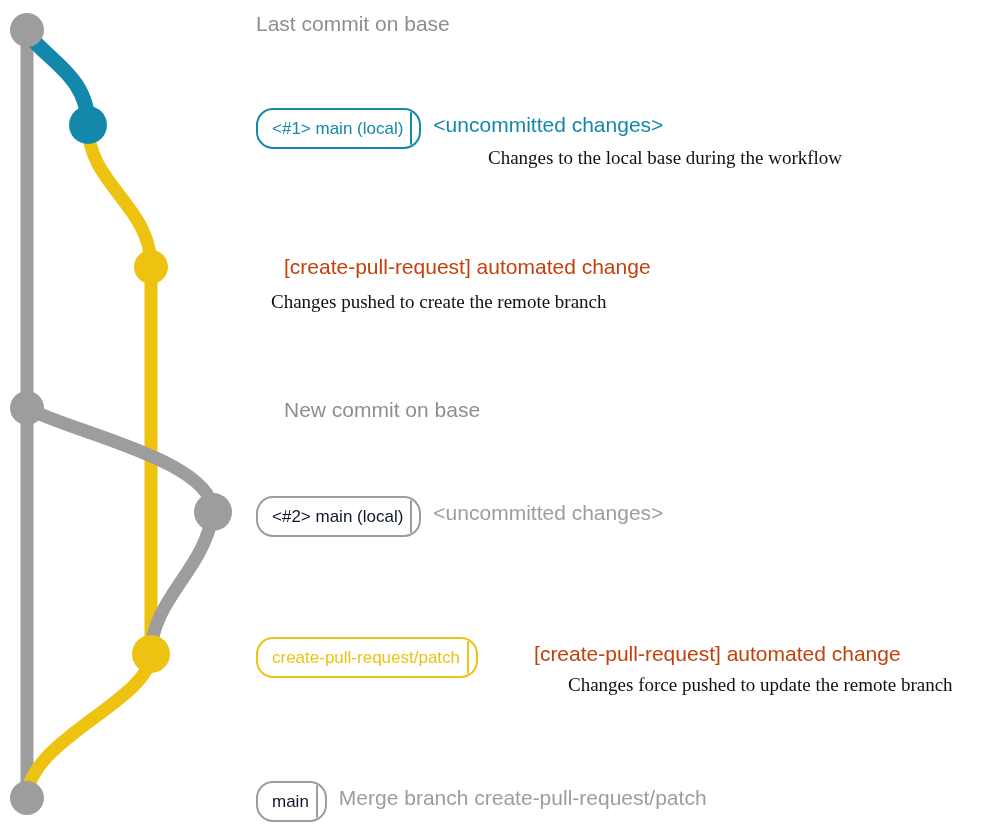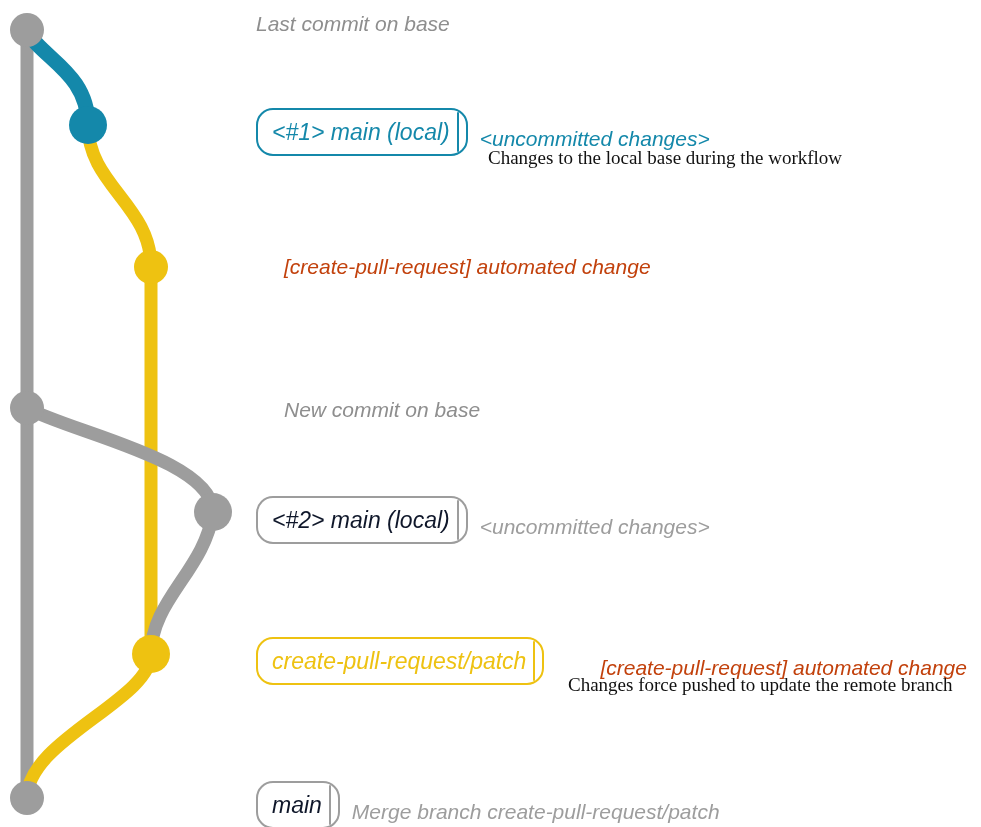--- a/index.html
+++ b/index.html
@@ -22,33 +22,32 @@
   #graph {
     position: absolute;
     left: 0;
     top: 0;
     width: 260px;
     height: 827px;
   }
   .row-inner {
     position: absolute;
     display: flex;
-    align-items: flex-end;
-    font-style: italic;
+    align-items: flex-start;
   }
   .badge {
     display: inline-flex;
     align-items: center;
     justify-content: center;
     box-sizing: border-box;
-    height: 48px;
+    height: 41px;
     padding: 0 16px 0 14px;
     border: 2px solid #1488aa;
     border-radius: 17px;
-    font-size: 23px;
+    font-size: 17px;
     line-height: 1;
     color: #1488aa;
     white-space: nowrap;
     position: relative;
     background: #ffffff;
   }
   .badge::after {
     content: "";
     position: absolute;
     right: 7px;
@@ -130,20 +129,21 @@
   <div class="row-inner" style="left:256px; top:108px;">
     <span class="badge">&lt;#1&gt; main (local)</span>
     <span class="gap"></span>
     <span class="subject blue">&lt;uncommitted changes&gt;</span>
   </div>
   <div class="note" style="left:488px; top:148px;">Changes to the local base during the workflow</div>
 
   <div class="row-inner" style="left:256px; top:250px;">
     <span class="subject yellow">[create-pull-request] automated change</span>
   </div>
+  <div class="note" style="left:271px; top:292px;">Changes pushed to create the remote branch</div>
 
   <div class="row-inner" style="left:256px; top:399px;margin-left:28px;">
     <span class="plain-label">New commit on base</span>
   </div>
 
   <div class="row-inner" style="left:256px; top:496px;">
     <span class="badge gray">&lt;#2&gt; main (local)</span>
     <span class="gap"></span>
     <span class="subject gray">&lt;uncommitted changes&gt;</span>
   </div>

